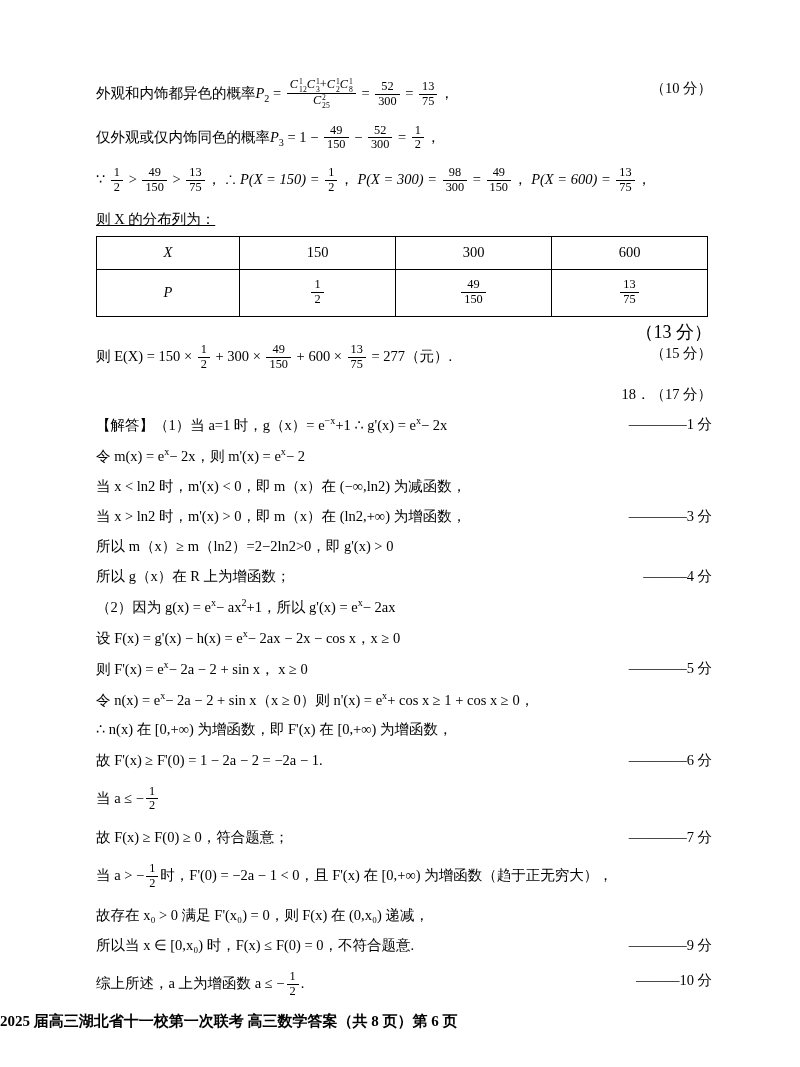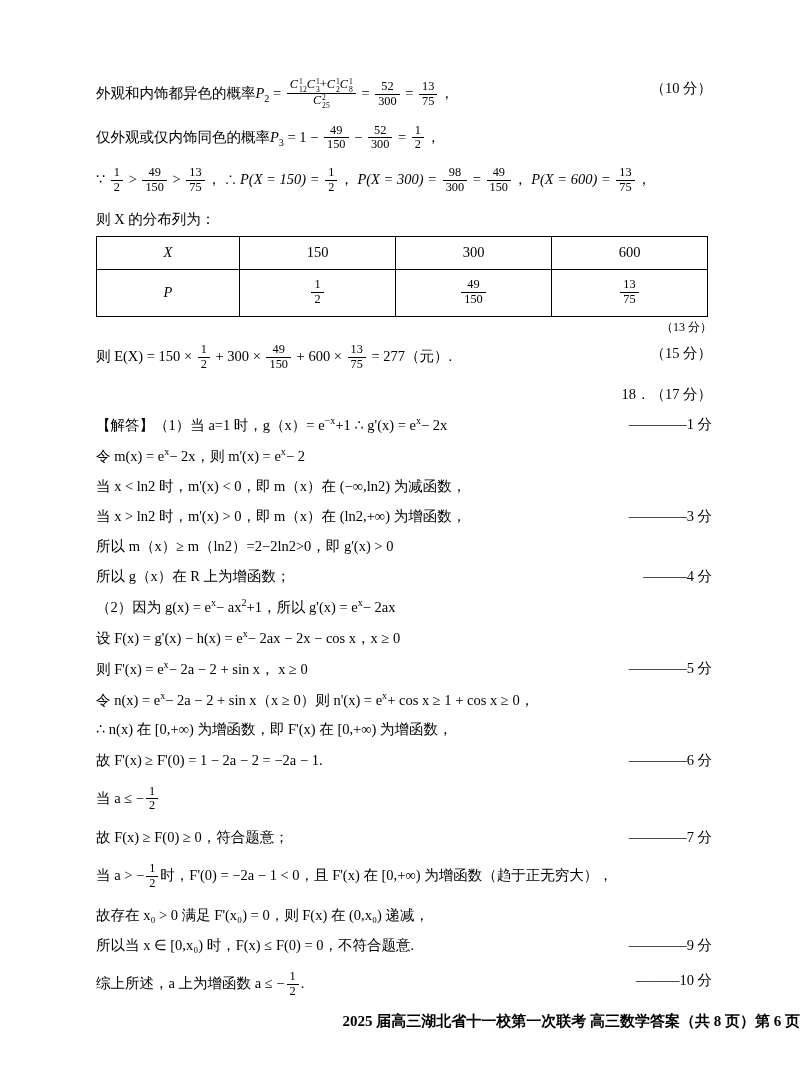--- a/index.html
+++ b/index.html
@@ -43,21 +43,21 @@
     position: absolute;
     right: 0;
     top: 0;
     white-space: nowrap;
     font-size: 14.5px;
     text-align: right;
   }
   .score-right {
     position: absolute;
     right: 0;
-    font-size: 12px;
+    font-size: 18px;
     white-space: nowrap;
   }
   
   .frac {
     display: inline-block;
     vertical-align: -0.55em;
     text-align: center;
     font-size: 0.85em;
     line-height: 1.12;
     margin: 0 2px;
@@ -112,21 +112,21 @@
     width: 140px;
   }
   table.dist tr.vals td {
     height: 44px;
   }
   .footer {
     position: absolute;
     left: 0;
     right: 0;
     bottom: 36px;
-    text-align: right;
+    text-align: left;
     font-size: 15px;
     font-weight: bold;
     font-family: "Liberation Serif", serif;
   }
   .qnum {
     font-size: 14.5px;
     margin: 0 0 10px 0;
     text-align: right;
   }
 </style>
@@ -206,21 +206,21 @@
       <span class="num">49</span>
       <span class="den">150</span>
     </span><span class="cn">，</span>
     <span class="mathit">P(X = 600) =</span>
     <span class="frac">
       <span class="num">13</span>
       <span class="den">75</span>
     </span><span class="cn">，</span>
   </div>
 
-  <div class="line" style="margin-bottom:2px;">
+  <div class="line" style="margin-bottom:2px;text-decoration:underline;">
     <span class="cn">则 X 的分布列为：</span>
   </div>
 
   <table class="dist">
     <tbody>
         <tr>
       <td class="hdr-first mathit">X</td>
       <td>150</td>
       <td>300</td>
       <td>600</td>

